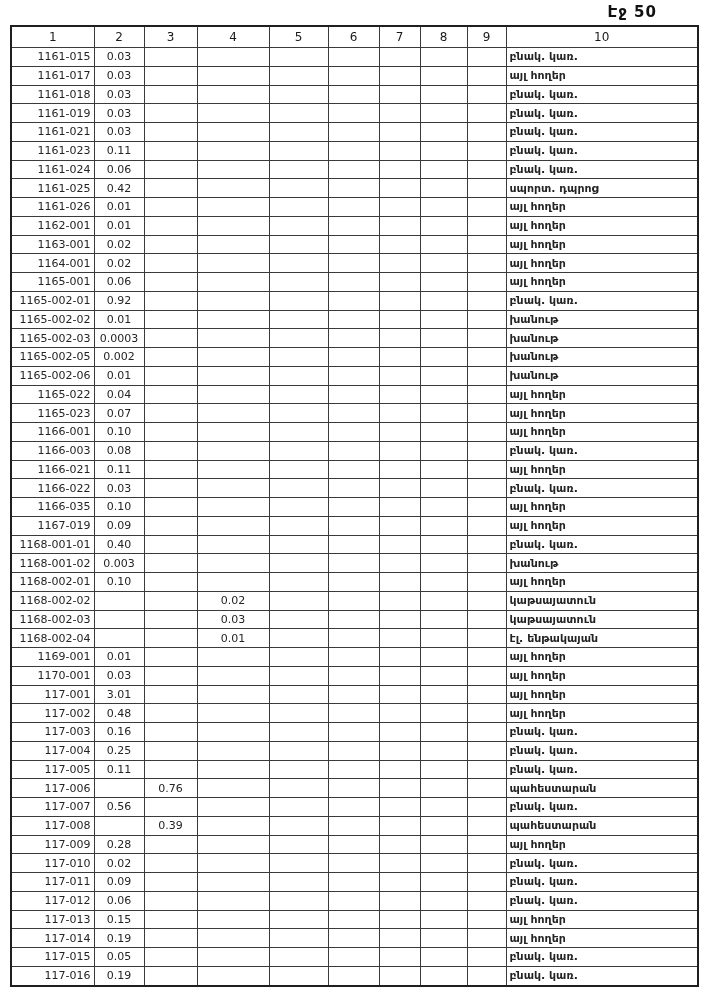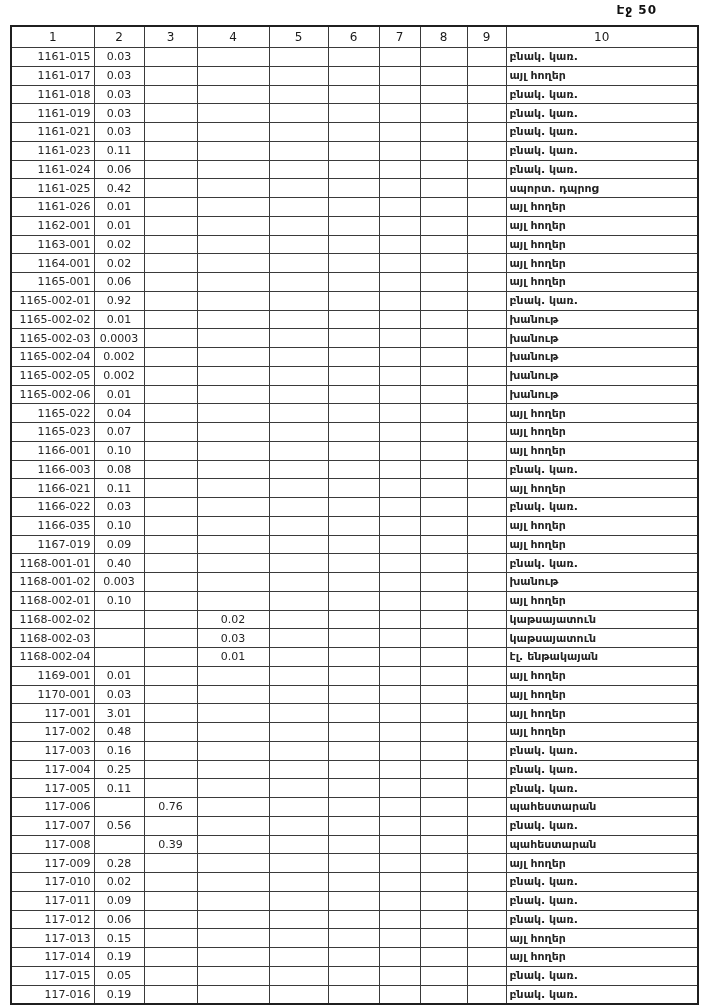--- a/index.html
+++ b/index.html
@@ -13,21 +13,21 @@
     height: 1006px;
     background: #ffffff;
     font-family: "DejaVu Sans", sans-serif;
     color: #1c1c1c;
     overflow: hidden;
   }
   .page-number {
     position: absolute;
     top: 3px;
     right: 53px;
-    font-size: 12px;
+    font-size: 15px;
     font-weight: bold;
     letter-spacing: 1px;
     color: #111;
   }
   table.data-table {
     position: absolute;
     left: 10px;
     top: 25px;
     width: 687px;
     border-collapse: collapse;
@@ -290,32 +290,20 @@
           <td class="col3"></td>
           <td class="col4"></td>
           <td class="col5"></td>
           <td class="col6"></td>
           <td class="col7"></td>
           <td class="col8"></td>
           <td class="col9"></td>
           <td class="col10">խանութ</td>
         </tr>
         <tr>
-          <td class="col1">1165-002-04</td>
-          <td class="col2">0.002</td>
-          <td class="col3"></td>
-          <td class="col4"></td>
-          <td class="col5"></td>
-          <td class="col6"></td>
-          <td class="col7"></td>
-          <td class="col8"></td>
-          <td class="col9"></td>
-          <td class="col10">խանութ</td>
-        </tr>
-        <tr>
           <td class="col1">1165-002-05</td>
           <td class="col2">0.002</td>
           <td class="col3"></td>
           <td class="col4"></td>
           <td class="col5"></td>
           <td class="col6"></td>
           <td class="col7"></td>
           <td class="col8"></td>
           <td class="col9"></td>
           <td class="col10">խանութ</td>

